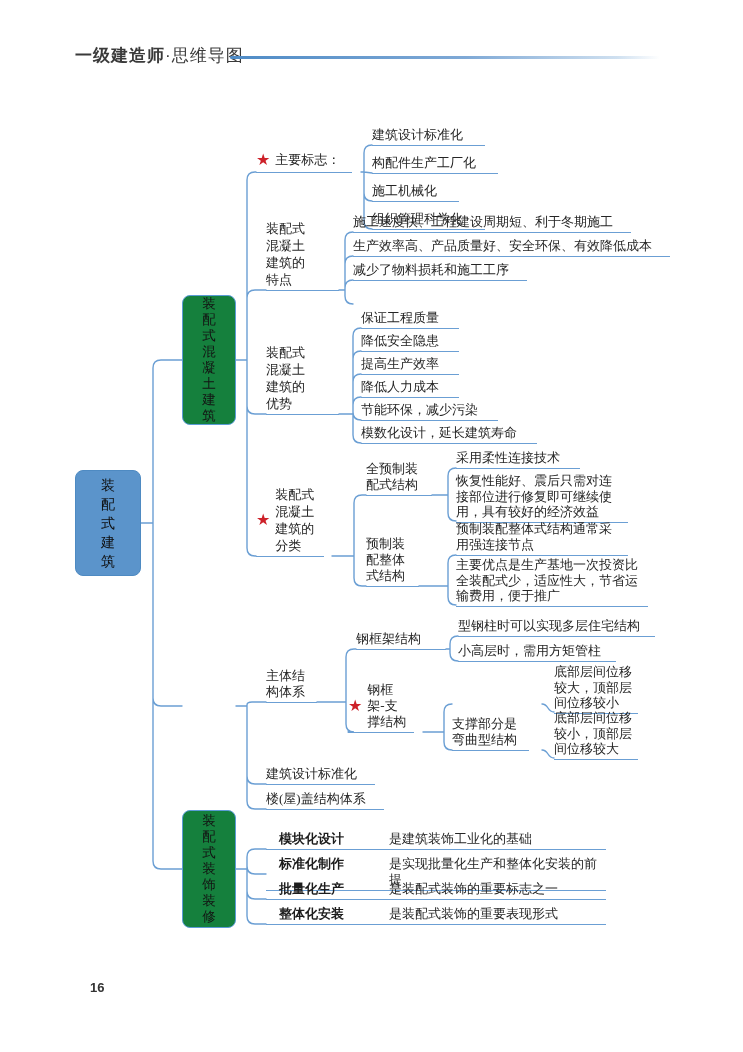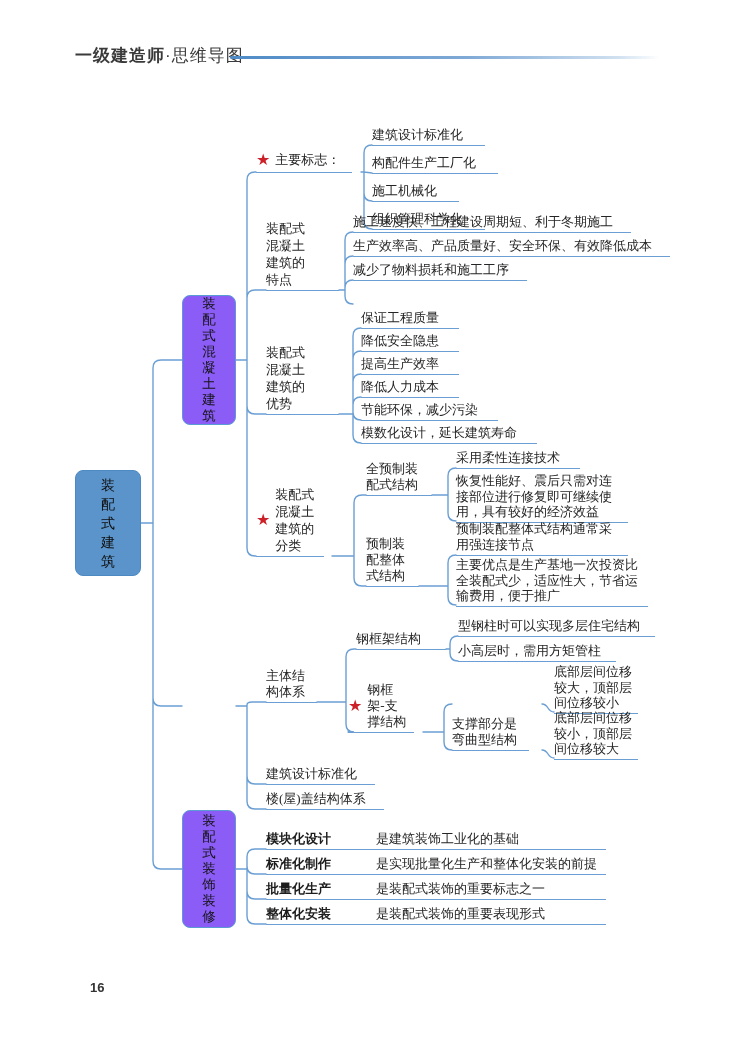--- a/index.html
+++ b/index.html
@@ -4,36 +4,36 @@
 <style>
   html,body{margin:0;padding:0;background:#ffffff;}
   .page{position:relative;width:743px;height:1052px;background:#ffffff;overflow:hidden;
         font-family:"Liberation Serif",serif;}
   .hdr{position:absolute;left:75px;top:44px;font-family:"Liberation Sans",sans-serif;
        font-size:17px;color:#3a3a3a;letter-spacing:1px;}
   .hdr .b{font-weight:700;}
   .hdr-rule{position:absolute;left:230px;top:56px;width:430px;height:3px;border-radius:2px;
        background:linear-gradient(90deg,#4e8bc6 0%,#7fa9d6 55%,#cfe0f0 90%,rgba(255,255,255,0));}
   .links{position:absolute;left:0;top:0;pointer-events:none;}
-  .box{position:absolute;background:#8b5cf6;border:1.6px solid #5b9bd5;border-radius:8px;
+  .box{position:absolute;background:#15803d;border:1.6px solid #5b9bd5;border-radius:8px;
        display:flex;align-items:center;justify-content:center;box-sizing:border-box;}
   .box.root{background:#5b94cb;border-color:#4e8ac2;}
   .vtext{width:15px;word-break:break-all;line-height:16px;text-align:center;
          font-size:13.5px;color:#131313;white-space:normal;}
   .root .vtext{line-height:19px;font-size:14px;color:#0e0e0e;}
   .vtext.lh15{line-height:15px;}
   .t{position:absolute;font-size:13px;color:#252525;line-height:16px;white-space:pre-line;
      border-bottom:1.4px solid #6b9fd4;padding-bottom:2px;}
   .lh155{line-height:15.5px;}
   .lh17{line-height:17px;}
   .withstar{display:flex;align-items:center;}
   .star{color:#cd2129;font-size:16px;line-height:1;margin-right:5px;
         font-family:"DejaVu Sans",sans-serif;flex:0 0 auto;}
   .row{display:flex;align-items:flex-start;}
-  .term{font-weight:700;width:110px;flex:0 0 auto;color:#1d1d1d;}
+  .term{font-weight:700;width:110px;flex:0 0 auto;color:#1d1d1d;margin-left:13px;}
   .desc{flex:1;}
   .pageno{position:absolute;left:90px;top:980px;font-family:"Liberation Sans",sans-serif;
           font-size:13px;color:#333;font-weight:bold;}
 </style>
 </head>
 <body>
 
 <div class="page">
 
   <div class="hdr"><span class="b">一级建造师</span><span>·思维导图</span></div>

